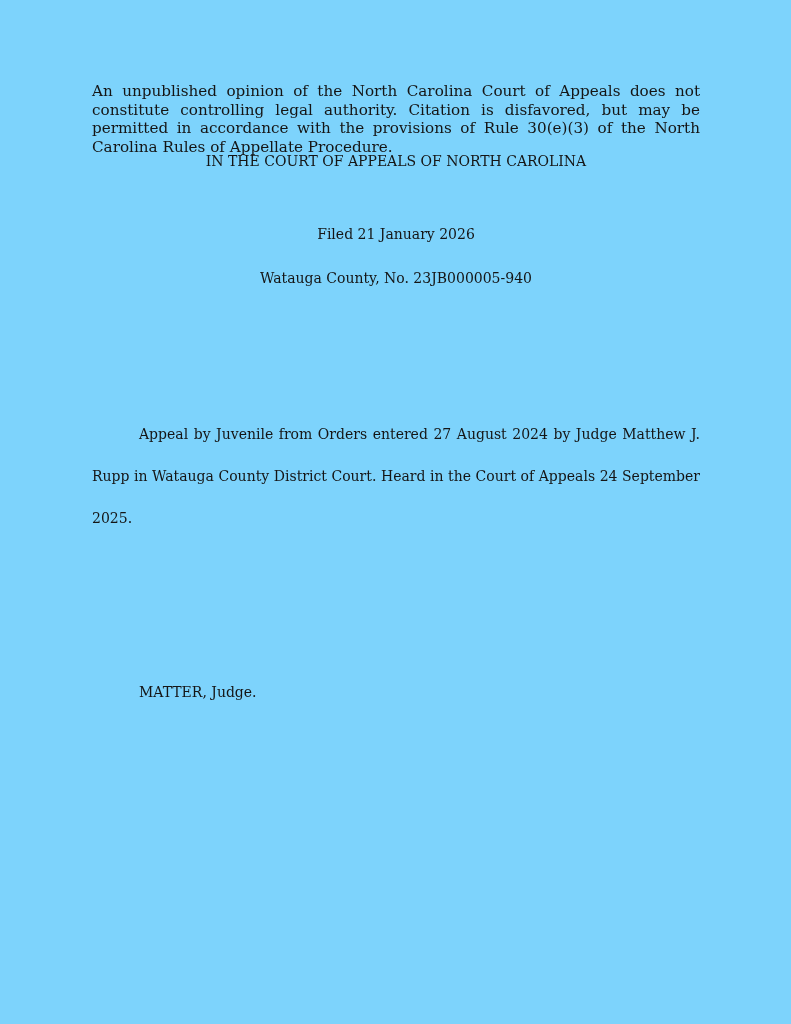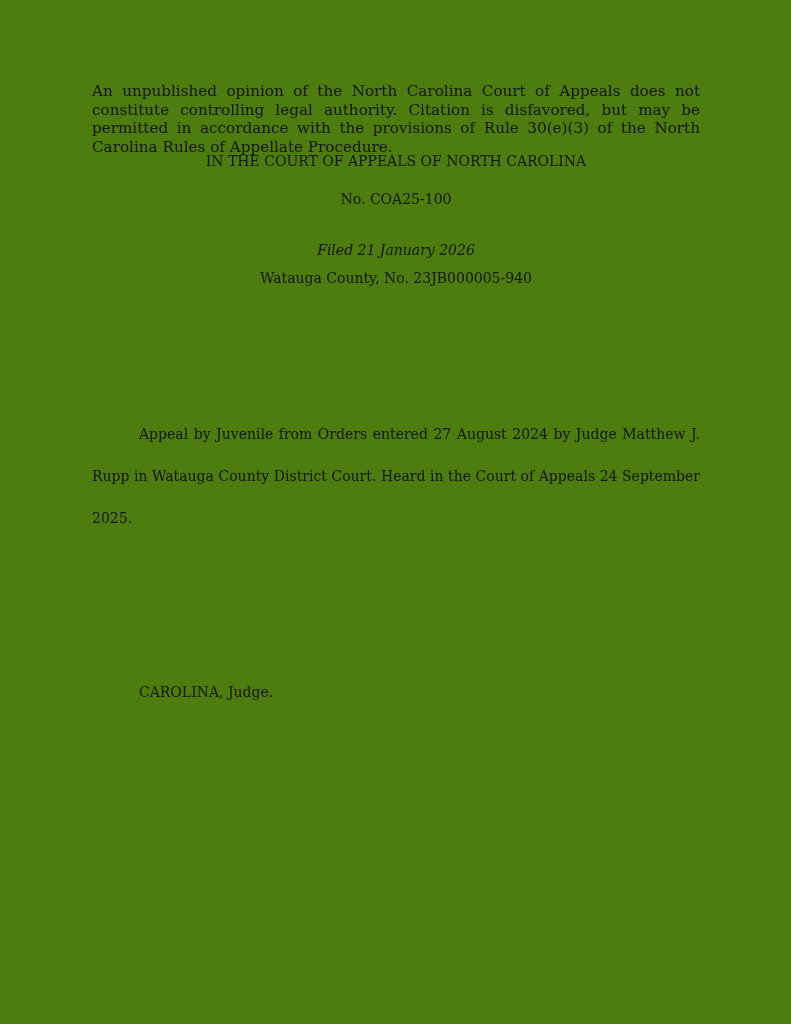--- a/index.html
+++ b/index.html
@@ -4,21 +4,21 @@
 <style>
   html, body {
     margin: 0;
     padding: 0;
     background: #ffffff;
   }
   .page {
     position: relative;
     width: 791px;
     height: 1024px;
-    background: #4d7c0f;
+    background: #7dd3fc;
     color: #151515;
     font-family: "DejaVu Serif", "Liberation Serif", serif;
     overflow: hidden;
   }
   .block {
     position: absolute;
     margin: 0;
     font-size: 14px;
     line-height: 19px;
   }
@@ -27,21 +27,21 @@
     width: 608px;
   }
   .disclaimer {
     top: 82px;
     font-size: 15.2px;
     line-height: 18.6px;
     text-align: justify;
   }
   .court-title   { top: 152px; text-align: center; }
   .docket-number { top: 190px; text-align: center; }
-  .filed-date    { top: 241px; text-align: center; font-style: italic; }
+  .filed-date    { top: 225px; text-align: center; }
   .county-caption{ top: 269px; text-align: center; }
   .case-caption  { top: 307px; text-align: left; }
   .appeal {
     top: 413px;
     line-height: 42px;
     text-indent: 47px;
     text-align: justify;
   }
   .counsel {
     left: 139px;
@@ -69,27 +69,26 @@
 </style>
 </head>
 <body>
 
 <div class="page">
 
   <p class="block col disclaimer">An unpublished opinion of the North Carolina Court of Appeals does not constitute controlling legal authority.  Citation is disfavored, but may be permitted in accordance with the provisions of Rule 30(e)(3) of the North Carolina Rules of Appellate Procedure.</p>
 
   <div class="block col court-title">IN THE COURT OF APPEALS OF NORTH CAROLINA</div>
 
-  <div class="block col docket-number">No. COA25-100</div>
 
   <div class="block col filed-date">Filed 21 January 2026</div>
 
   <div class="block col county-caption">Watauga County, No. 23JB000005-940</div>
 
 
   <p class="block col appeal">Appeal by Juvenile from Orders entered 27 August 2024 by Judge Matthew J. Rupp in Watauga County District Court.  Heard in the Court of Appeals 24 September 2025.</p>
 
 
 
-  <div class="block judge-line">CAROLINA, Judge.</div>
+  <div class="block judge-line">MATTER, Judge.</div>
 
 
 </div>
 
 </body></html>

